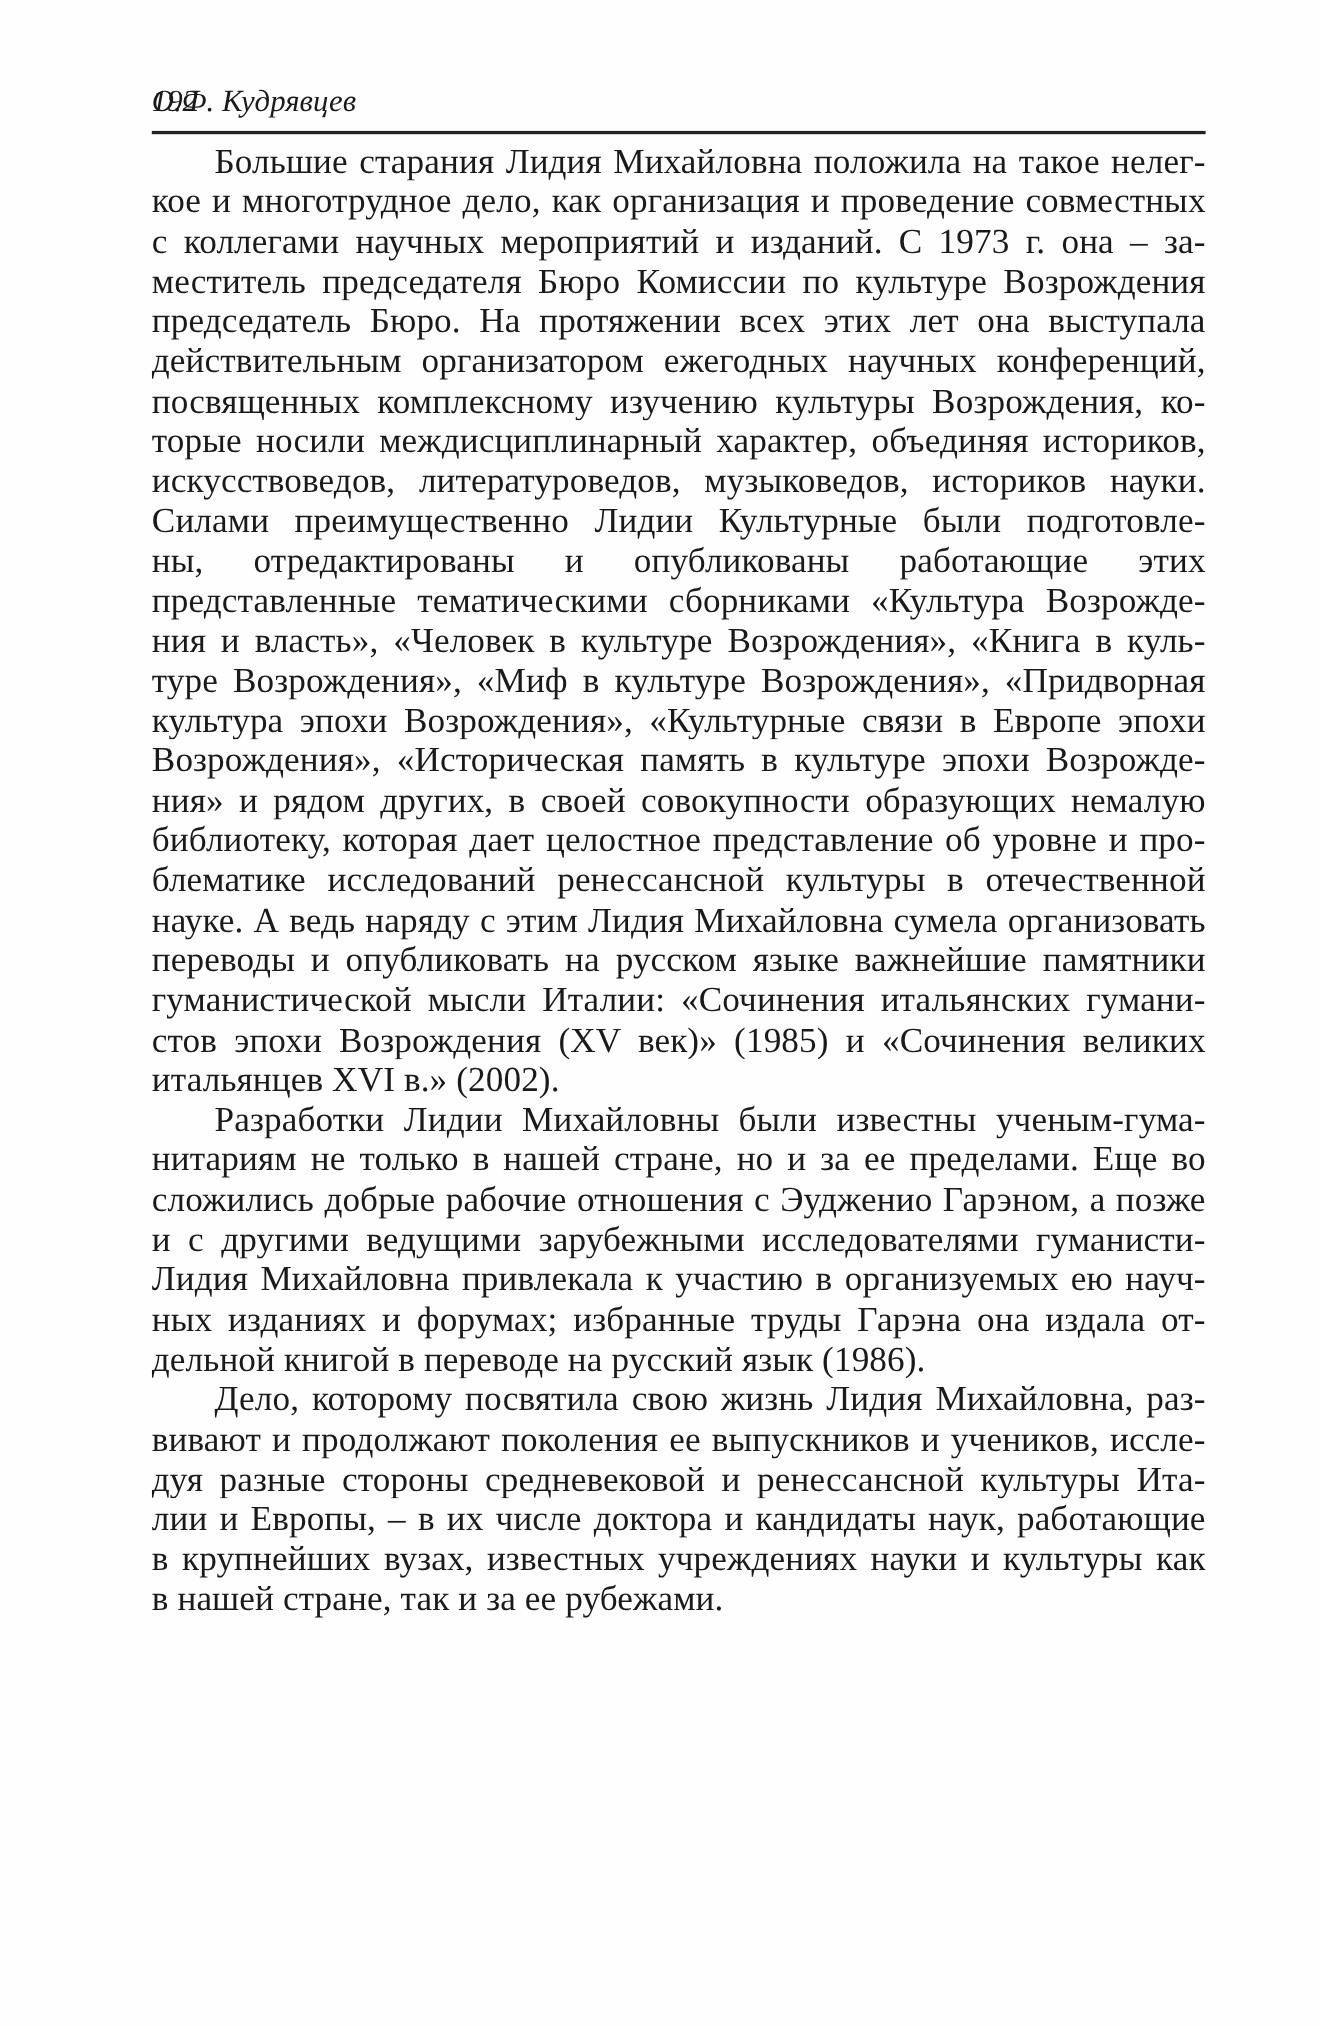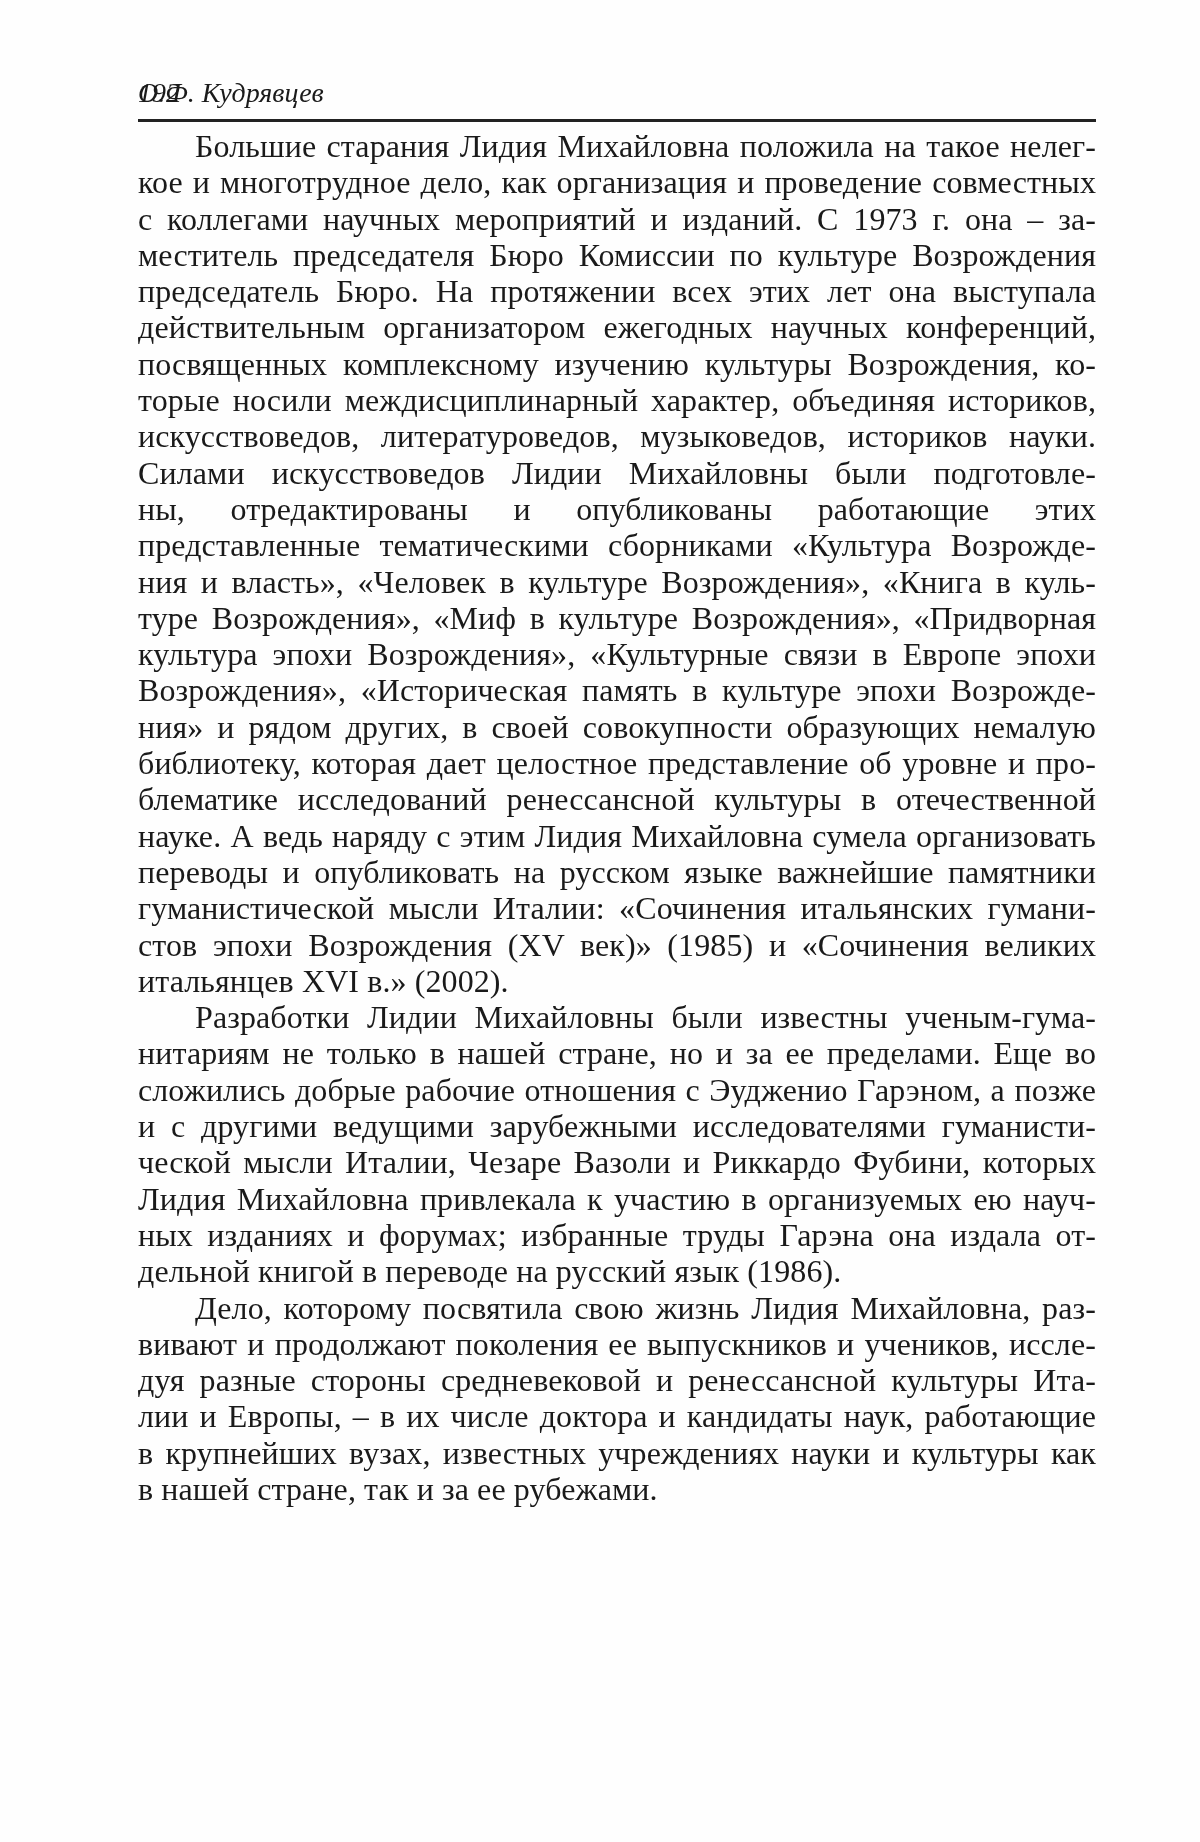--- a/index.html
+++ b/index.html
@@ -79,42 +79,41 @@
       <div class="paragraph">
         <div class="line first">Большие старания Лидия Михайловна положила на такое нелег-</div>
         <div class="line">кое и многотрудное дело, как организация и проведение совместных</div>
         <div class="line">с коллегами научных мероприятий и изданий. С 1973 г. она – за-</div>
         <div class="line">меститель председателя Бюро Комиссии по культуре Возрождения</div>
         <div class="line">председатель Бюро. На протяжении всех этих лет она выступала</div>
         <div class="line">действительным организатором ежегодных научных конференций,</div>
         <div class="line">посвященных комплексному изучению культуры Возрождения, ко-</div>
         <div class="line">торые носили междисциплинарный характер, объединяя историков,</div>
         <div class="line">искусствоведов, литературоведов, музыковедов, историков науки.</div>
-        <div class="line">Силами искусствоведов Лидии Михайловны были подготовле-</div>
+        <div class="line">Силами преимущественно Лидии Культурные были подготовле-</div>
         <div class="line">ны, отредактированы и опубликованы работающие этих конференций,</div>
         <div class="line">представленные тематическими сборниками «Культура Возрожде-</div>
         <div class="line">ния и власть», «Человек в культуре Возрождения», «Книга в куль-</div>
         <div class="line">туре Возрождения», «Миф в культуре Возрождения», «Придворная</div>
         <div class="line">культура эпохи Возрождения», «Культурные связи в Европе эпохи</div>
         <div class="line">Возрождения», «Историческая память в культуре эпохи Возрожде-</div>
         <div class="line">ния» и рядом других, в своей совокупности образующих немалую</div>
         <div class="line">библиотеку, которая дает целостное представление об уровне и про-</div>
         <div class="line">блематике исследований ренессансной культуры в отечественной</div>
         <div class="line">науке. А ведь наряду с этим Лидия Михайловна сумела организовать</div>
         <div class="line">переводы и опубликовать на русском языке важнейшие памятники</div>
         <div class="line">гуманистической мысли Италии: «Сочинения итальянских гумани-</div>
         <div class="line">стов эпохи Возрождения (XV век)» (1985) и «Сочинения великих</div>
         <div class="line last-left">итальянцев XVI в.» (2002).</div>
       </div>
       <div class="paragraph">
         <div class="line first">Разработки Лидии Михайловны были известны ученым-гума-</div>
         <div class="line">нитариям не только в нашей стране, но и за ее пределами. Еще во</div>
         <div class="line">сложились добрые рабочие отношения с Эудженио Гарэном, а позже</div>
         <div class="line">и с другими ведущими зарубежными исследователями гуманисти-</div>
-        <div class="line">ческой мысли Италии, Чезаре Вазоли и Риккардо Фубини, которых</div>
         <div class="line">Лидия Михайловна привлекала к участию в организуемых ею науч-</div>
         <div class="line">ных изданиях и форумах; избранные труды Гарэна она издала от-</div>
         <div class="line last-left">дельной книгой в переводе на русский язык (1986).</div>
       </div>
       <div class="paragraph">
         <div class="line first">Дело, которому посвятила свою жизнь Лидия Михайловна, раз-</div>
         <div class="line">вивают и продолжают поколения ее выпускников и учеников, иссле-</div>
         <div class="line">дуя разные стороны средневековой и ренессансной культуры Ита-</div>
         <div class="line">лии и Европы, – в их числе доктора и кандидаты наук, работающие</div>
         <div class="line">в крупнейших вузах, известных учреждениях науки и культуры как</div>

